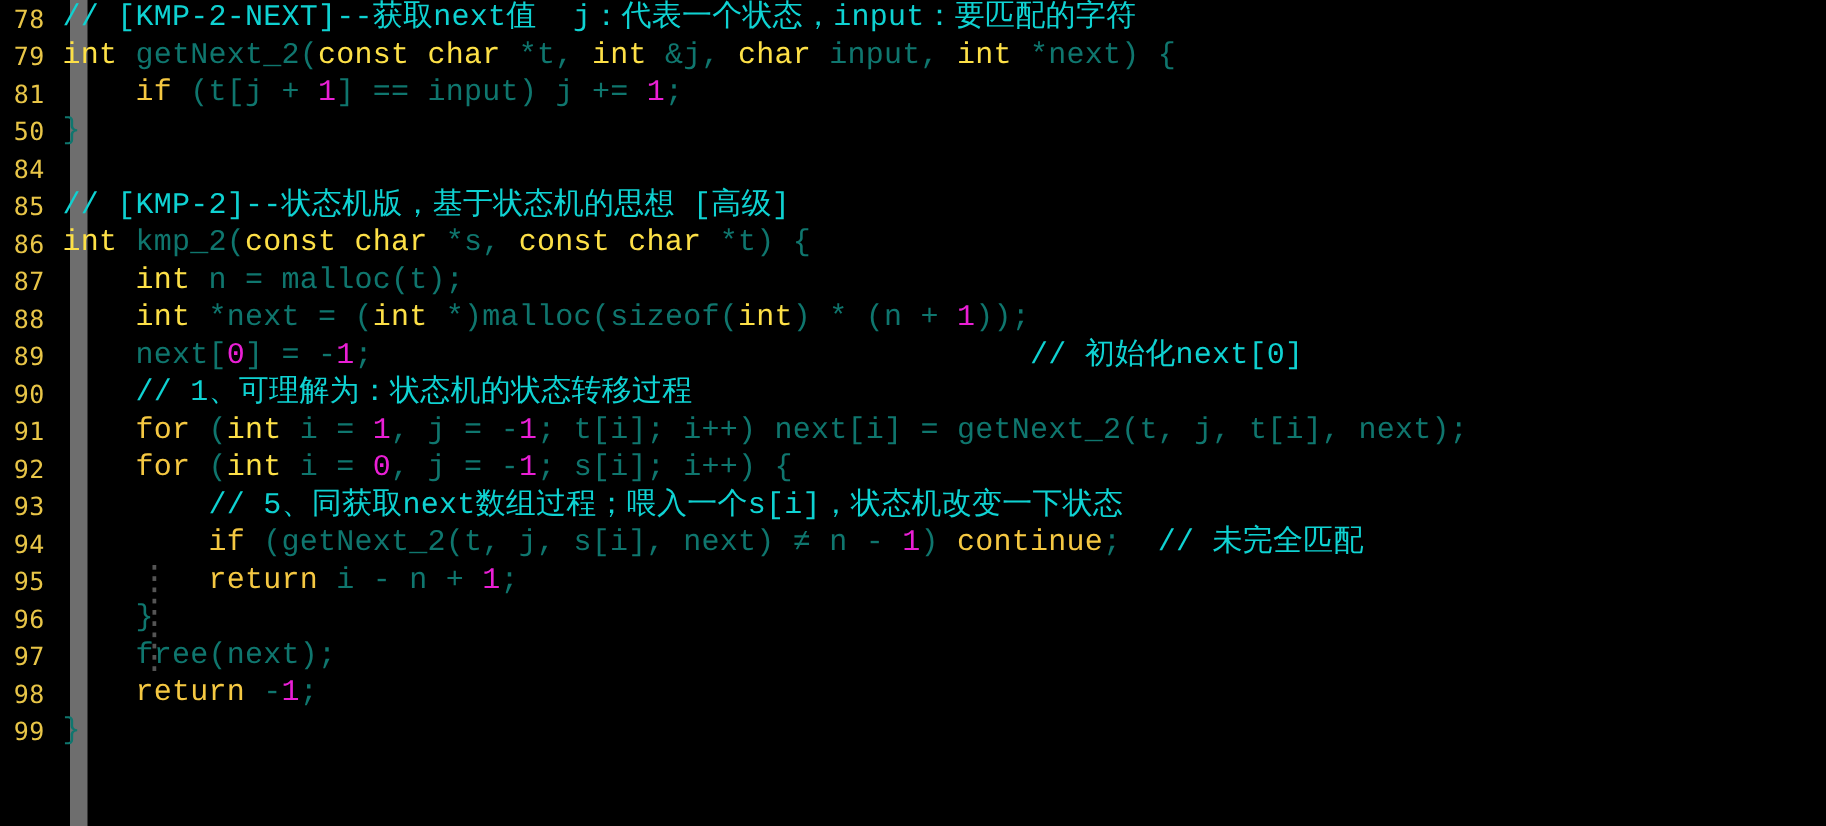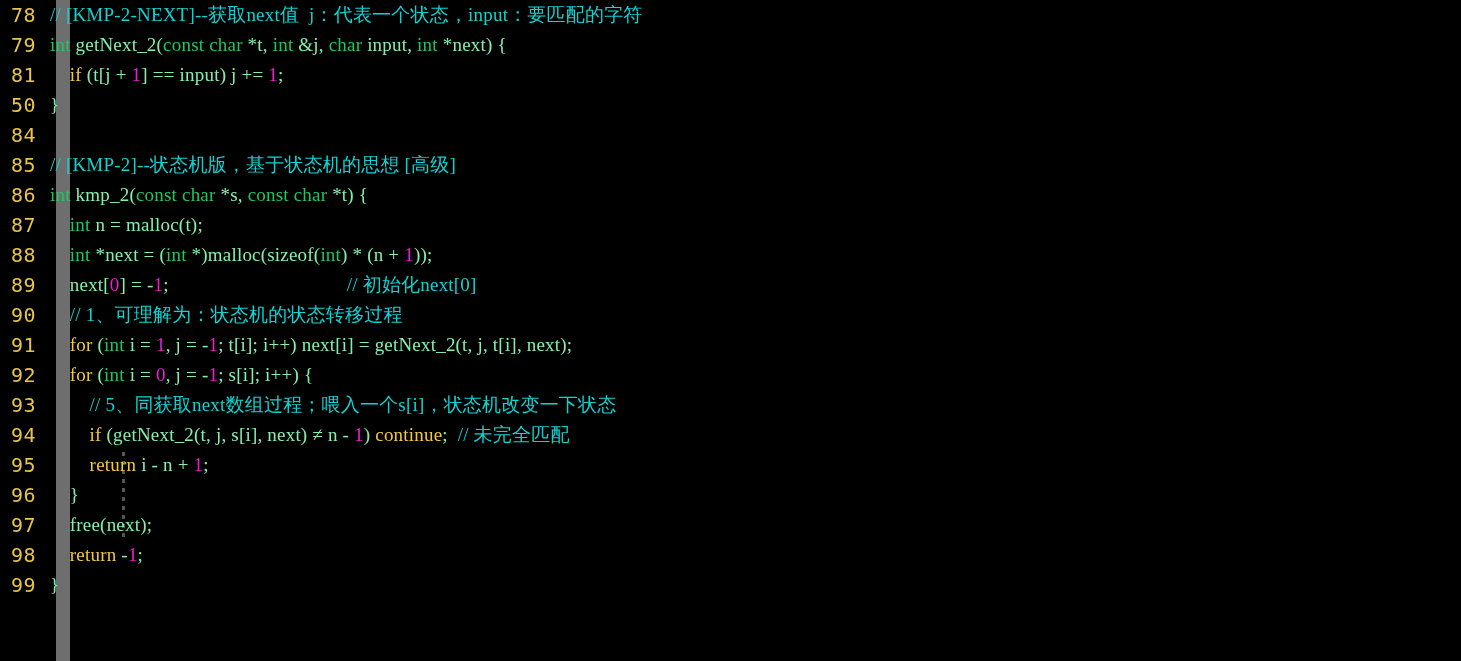--- a/index.html
+++ b/index.html
@@ -58,31 +58,31 @@
     padding-right: 10px;
     box-sizing: border-box;
     color: #e8c547;
     font-size: 20px;
     font-family: "DejaVu Sans Mono", monospace;
     letter-spacing: 0.5px;
     user-select: none;
   }
   .code {
     flex: 1;
-    font-size: 19px;
+    font-size: 24px;
     color: #f2f2f2;
-    font-family: Liberation Serif, serif;
+    font-family: Liberation Mono, monospace;
     letter-spacing: 0.2px;
     padding-left: 4px;
   }
   .tok-cmt  { color: #0fd2d2; }
   .tok-kw   { color: #f5c842; }
-  .tok-type { color: #22c55e; }
+  .tok-type { color: #fde047; }
   .tok-num  { color: #ea1fd5; }
-  .tok-txt  { color: #86efac; }
+  .tok-txt  { color: #0f766e; }
 </style>
 </head>
 <body>
 
 <div id="editor">
   <div id="scope-bar"></div>
   <div id="indent-guide"></div>
   <div id="lines">
       <div class="line"><div class="ln">78</div><div class="code"><span class="tok-cmt">// [KMP-2-NEXT]--获取next值  j：代表一个状态，input：要匹配的字符</span></div></div>
       <div class="line"><div class="ln">79</div><div class="code"><span class="tok-type">int</span><span class="tok-txt"> getNext_2(</span><span class="tok-type">const char</span><span class="tok-txt"> *t, </span><span class="tok-type">int</span><span class="tok-txt"> &amp;j, </span><span class="tok-type">char</span><span class="tok-txt"> input, </span><span class="tok-type">int</span><span class="tok-txt"> *next) {</span></div></div>

